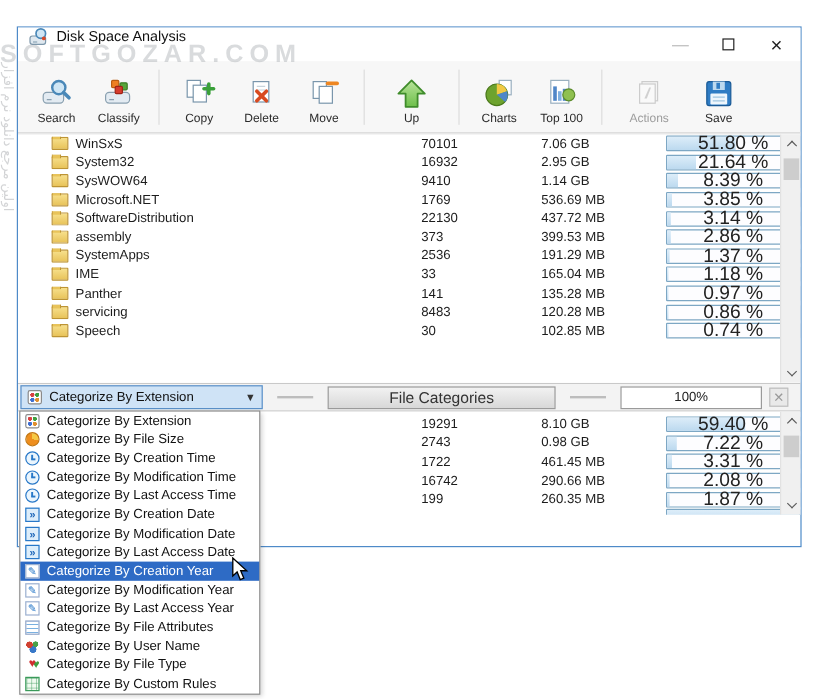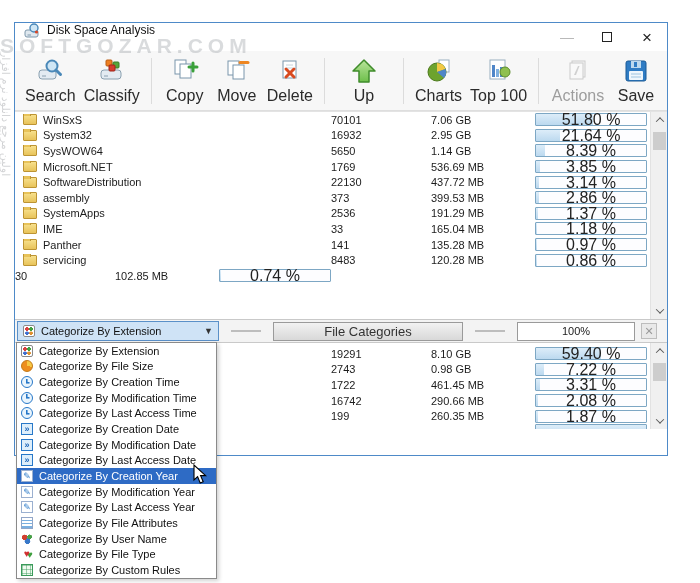--- a/index.html
+++ b/index.html
@@ -20,32 +20,32 @@
   .cap-max .sq { width:10px; height:10px; border:1.4px solid #222; }
   .cap-close { font-size:17px; line-height:1; }
 
   
   .toolbar { height:60px; flex:0 0 60px; background:#f7f7f7; border-bottom:1px solid #dedede;
              display:flex; align-items:stretch; padding:3px 0 2px 6px; }
   .tbtn { display:flex; flex-direction:column; align-items:center; justify-content:flex-end;
           padding:2px 4px 3px; min-width:52px; }
   .ticon { height:30px; display:flex; align-items:center; justify-content:center; }
   .ticon svg { width:28px; height:28px; }
-  .tlabel { font-size:16px; color:#2b2b2b; margin-top:1px; white-space:nowrap; }
+  .tlabel { font-size:10px; color:#2b2b2b; margin-top:1px; white-space:nowrap; }
   .tbtn.disabled .tlabel { color:#9d9d9d; }
   .tbtn.disabled .ticon { filter:grayscale(1) opacity(.55); }
   .tsep { width:1px; background:#dcdcdc; margin:4px 7px; }
 
   
   .pane { position:relative; background:#fff; overflow:hidden; }
   .pane1 { flex:0 0 208px; border-top:1px solid #e3e3e3; }
   .pane2 { flex:0 0 86px; }
   .thead { display:flex; height:26px; align-items:center; border-bottom:1px solid #ececec;
            color:#3c3c3c; font-size:11px; }
-  .trow { display:flex; height:15.6px; align-items:center; font-size:11px; color:#1c1c1c; }
+  .trow { display:flex; height:15.6px; align-items:center; font-size:11px; color:#1c1c1c;justify-content:flex-end; }
   .c-name  { flex:0 0 316px; display:flex; align-items:center; padding-left:8px; overflow:hidden; }
   .h-name  { flex:0 0 316px; padding-left:34px; }
   .c-files, .h-files { flex:0 0 100px; }
   .c-space, .h-space { flex:0 0 104px; }
   .c-bar   { flex:0 0 112px; position:relative; height:13px; border:1px solid #7da7c4;
              background:#fdfdff; border-radius:1px; }
   .h-bar   { flex:0 0 112px; padding-left:4px; }
   .bar-fill { position:absolute; left:0; top:0; bottom:0;
               background:linear-gradient(180deg,#ddedf9,#bcd9ef); }
   .bar-text { position:absolute; left:0; right:0; top:0; bottom:0; text-align:center;
@@ -195,41 +195,41 @@
                 <line x1="22" y1="6" x2="22" y2="14"></line>
                 <line x1="18" y1="10" x2="26" y2="10"></line>
               </g>
             </svg>
         </span>
         <span class="tlabel">Copy</span>
       </div>
       <div class="tbtn">
         <span class="ticon">
           <svg viewBox="0 0 28 28">
-              <rect x="5" y="4" width="11" height="14" fill="#fff" stroke="#7a96ac"></rect>
-              <rect x="10" y="8" width="11" height="14" fill="#fff" stroke="#7a96ac"></rect>
-              <line x1="17" y1="5.5" x2="25" y2="5.5" stroke="#ee8622" stroke-width="3" stroke-linecap="round"></line>
-            </svg>
-        </span>
-        <span class="tlabel">Move</span>
-      </div>
-      <div class="tbtn">
-        <span class="ticon">
-          <svg viewBox="0 0 28 28">
               <rect x="7" y="4" width="13" height="17" fill="#fff" stroke="#7a96ac"></rect>
               <line x1="10" y1="8" x2="17" y2="8" stroke="#c8d4dc"></line>
               <line x1="10" y1="11" x2="17" y2="11" stroke="#c8d4dc"></line>
               <g stroke="#d84a20" stroke-width="3" stroke-linecap="round">
                 <line x1="10" y1="12" x2="18" y2="20"></line>
                 <line x1="18" y1="12" x2="10" y2="20"></line>
               </g>
             </svg>
         </span>
         <span class="tlabel">Delete</span>
       </div>
+      <div class="tbtn">
+        <span class="ticon">
+          <svg viewBox="0 0 28 28">
+              <rect x="5" y="4" width="11" height="14" fill="#fff" stroke="#7a96ac"></rect>
+              <rect x="10" y="8" width="11" height="14" fill="#fff" stroke="#7a96ac"></rect>
+              <line x1="17" y1="5.5" x2="25" y2="5.5" stroke="#ee8622" stroke-width="3" stroke-linecap="round"></line>
+            </svg>
+        </span>
+        <span class="tlabel">Move</span>
+      </div>
       <div class="tsep"></div>
       <div class="tbtn" style="min-width:64px">
         <span class="ticon">
           <svg viewBox="0 0 28 28">
               <polygon points="14,3 25,14 19,14 19,25 9,25 9,14 3,14" fill="url(#g1)" stroke="#3f8c2b" stroke-width="1.5" stroke-linejoin="round"></polygon>
               <defs>
                 <linearGradient id="g1" x1="0" y1="0" x2="0" y2="1">
                   <stop offset="0" stop-color="#b9e49b"></stop>
                   <stop offset="1" stop-color="#6dbf4a"></stop>
                 </linearGradient>
@@ -314,21 +314,21 @@
       <span class="bar-fill" style="width: 21.64%;"></span>
               <span class="bar-text">21.64 %</span>
     </span>
   </div>
 
   <div class="trow">
     <span class="c-name">
       <span class="folder-icon"></span>
       <span class="name-text">SysWOW64</span>
     </span>
-    <span class="c-files">5650</span>
+    <span class="c-files">9410</span>
     <span class="c-space">1.14 GB</span>
     <span class="c-bar">
       <span class="bar-fill" style="width: 8.39%;"></span>
               <span class="bar-text">8.39 %</span>
     </span>
   </div>
 
   <div class="trow">
     <span class="c-name">
       <span class="folder-icon"></span>
@@ -414,20 +414,24 @@
     </span>
     <span class="c-files">8483</span>
     <span class="c-space">120.28 MB</span>
     <span class="c-bar">
       <span class="bar-fill" style="width: 0.86%;"></span>
               <span class="bar-text">0.86 %</span>
     </span>
   </div>
 
   <div class="trow">
+    <span class="c-name">
+      <span class="folder-icon"></span>
+      <span class="name-text">Speech</span>
+    </span>
     <span class="c-files">30</span>
     <span class="c-space">102.85 MB</span>
     <span class="c-bar">
       <span class="bar-fill" style="width: 0.74%;"></span>
               <span class="bar-text">0.74 %</span>
     </span>
   </div>
 </div>
       <div class="vscroll">
         <div class="sb-btn sb-up">

